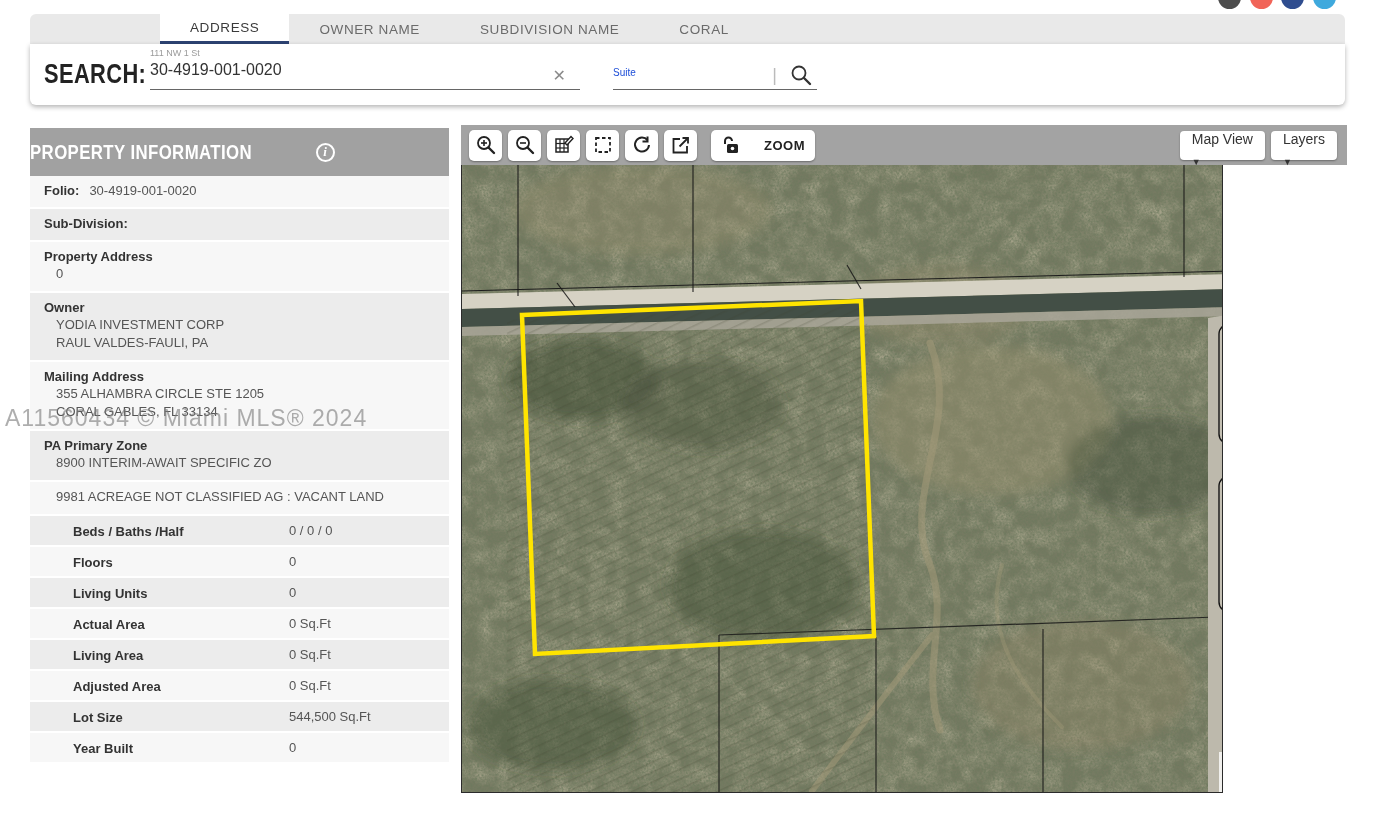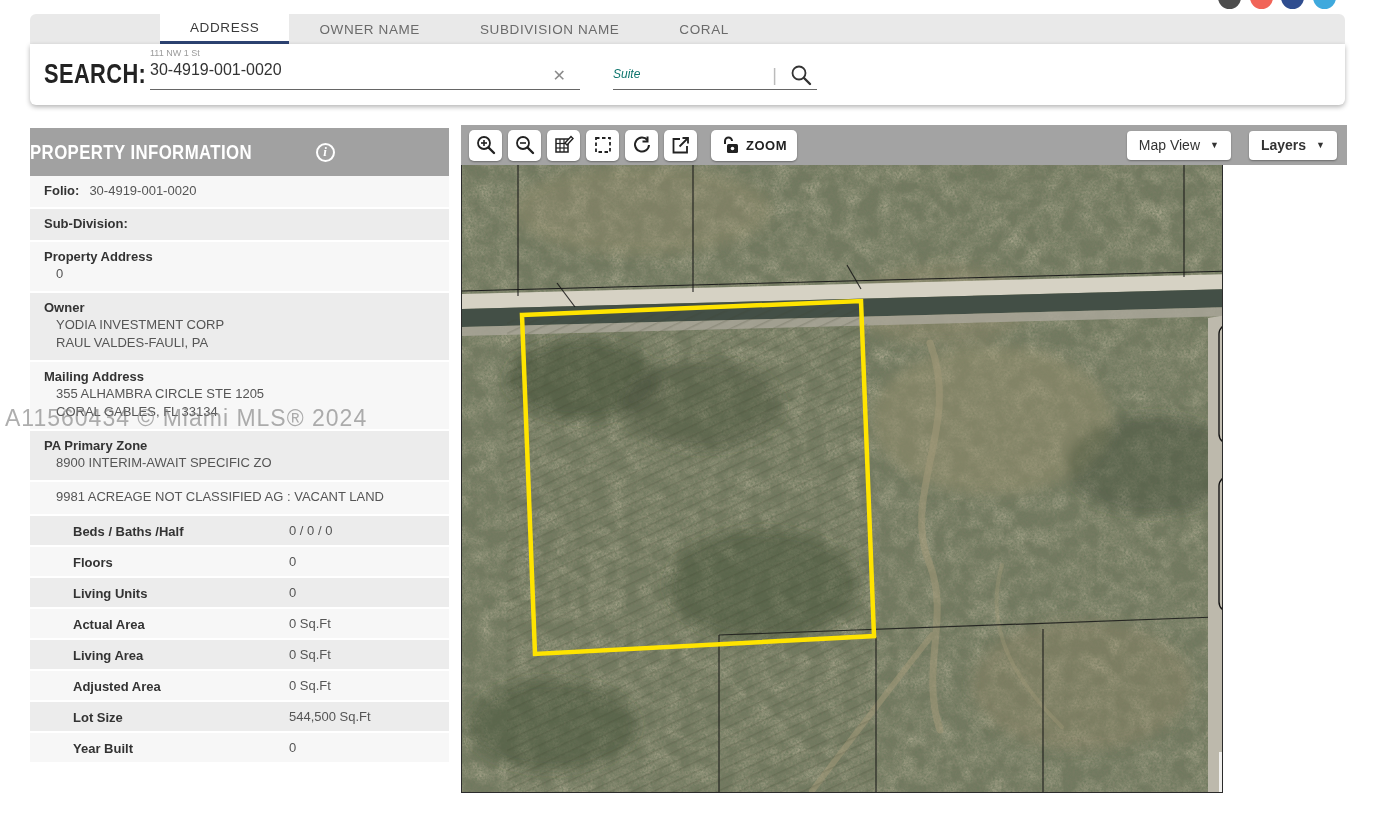--- a/index.html
+++ b/index.html
@@ -20,21 +20,21 @@
                 box-shadow:0 2px 5px rgba(0,0,0,.30); }
   #search-label { position:absolute; left:14px; top:14px; font-size:28px; font-weight:bold;
                   color:#222; transform:scaleX(.78); transform-origin:left center;
                   letter-spacing:.5px; }
   .field { position:absolute; border-bottom:1px solid #666; }
   #folio-field { left:120px; top:4px; width:430px; height:42px; }
   .field-hint { font-size:9px; color:#9a9a9a; }
   .field-value { font-size:16px; color:#333; margin-top:3px; }
   .clear-x { position:absolute; right:14px; top:18px; font-size:16px; color:#8a8a8a; cursor:pointer; }
   #suite-field { left:583px; top:17px; width:204px; height:29px; }
-  .placeholder { font-size:12px; color:#0f766e; padding-top:6px;font-style:italic; }
+  .placeholder { font-size:10px; color:#1d4ed8; padding-top:6px; }
   #suite-sep { position:absolute; right:40px; top:4px; color:#bbb; font-size:18px; }
   #search-go { position:absolute; right:4px; top:2px; cursor:pointer; }
 
   
   #prop-panel { position:absolute; left:30px; top:128px; width:419px; }
   #prop-header { height:48px; background:#a1a1a1; color:#fff; display:flex; align-items:center;
                  }
   #prop-header .t { font-size:21px; font-weight:bold; letter-spacing:.5px;
                     transform:scaleX(.80); transform-origin:left center; white-space:nowrap; }
   .info-circle { width:19px; height:19px; border:2px solid #fff; border-radius:50%;
@@ -54,28 +54,28 @@
   #watermark { position:absolute; left:5px; top:405px; font-size:23px;
                color:rgba(125,125,125,.62); letter-spacing:1px; z-index:50; pointer-events:none; }
 
   
   #map-section { position:absolute; left:461px; top:125px; width:886px; }
   #map-toolbar { height:40px; background:#a3a3a3; display:flex; align-items:center;
                  padding:0 8px; gap:6px; }
   .tool-btn { width:33px; height:31px; background:#fff; border:none; border-radius:5px;
               display:flex; align-items:center; justify-content:center; cursor:pointer;
               box-shadow:0 1px 2px rgba(0,0,0,.35); }
-  #zoom-lock-btn { width:auto; padding:0 10px; gap:5px; margin-left:8px; font-size:13px;
+  #zoom-lock-btn { width:auto; padding:0 10px; gap:23px; margin-left:8px; font-size:13px;
                    font-weight:bold; color:#222; letter-spacing:.5px; }
   .dd-btn { height:29px; background:#fff; border:none; border-radius:4px; padding:0 12px;
-            font-size:14px; color:#333; display:flex; align-items:center; gap:10px;
-            cursor:pointer; box-shadow:0 1px 2px rgba(0,0,0,.35); }
+            font-size:14px; color:#333; display:flex; align-items:flex-start; gap:10px;
+            cursor:pointer; box-shadow:0 1px 2px rgba(0,0,0,.35);flex-direction:column; }
   .dd-caret { font-size:9px; color:#333; }
   #mapview-btn { margin-left:auto; }
-  #layers-btn { margin-left:12px; margin-right:2px;font-weight:bold; }
+  #layers-btn { margin-right:2px; }
   #map-canvas { position:relative; width:762px; height:628px; border:1px solid #2b2b2b;
                 border-top:none; overflow:hidden; cursor:crosshair; }
 </style>
 </head>
 <body>
 
 <span class="social-dot" style="left: 1218px; background: rgb(77, 77, 77);"></span>
 <span class="social-dot" style="left: 1250px; background: rgb(241, 100, 88);"></span>
 <span class="social-dot" style="left: 1281px; background: rgb(47, 77, 143);"></span>
 <span class="social-dot" style="left: 1313px; background: rgb(63, 169, 221);"></span>

